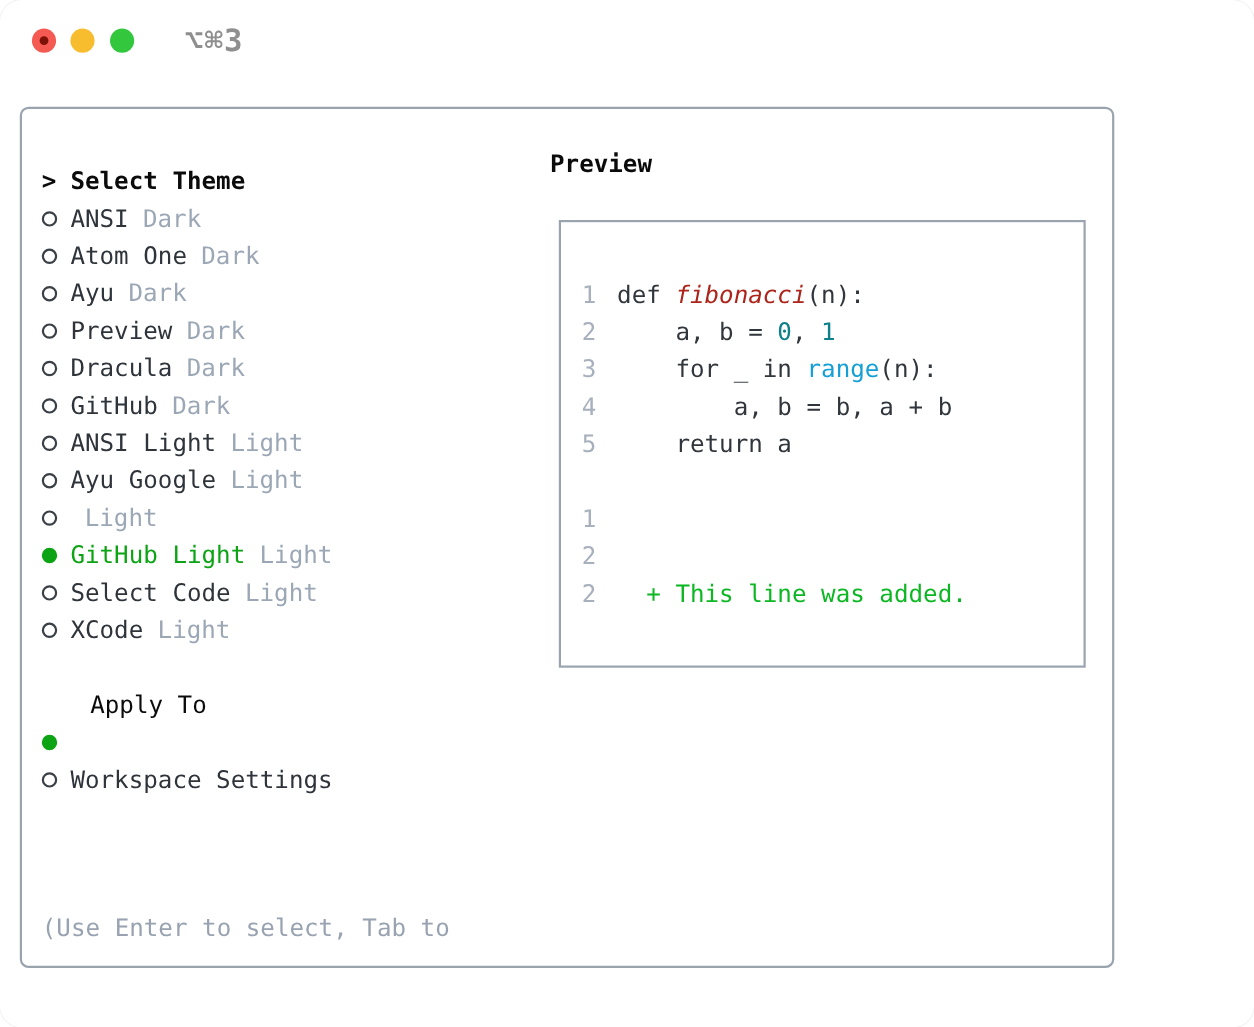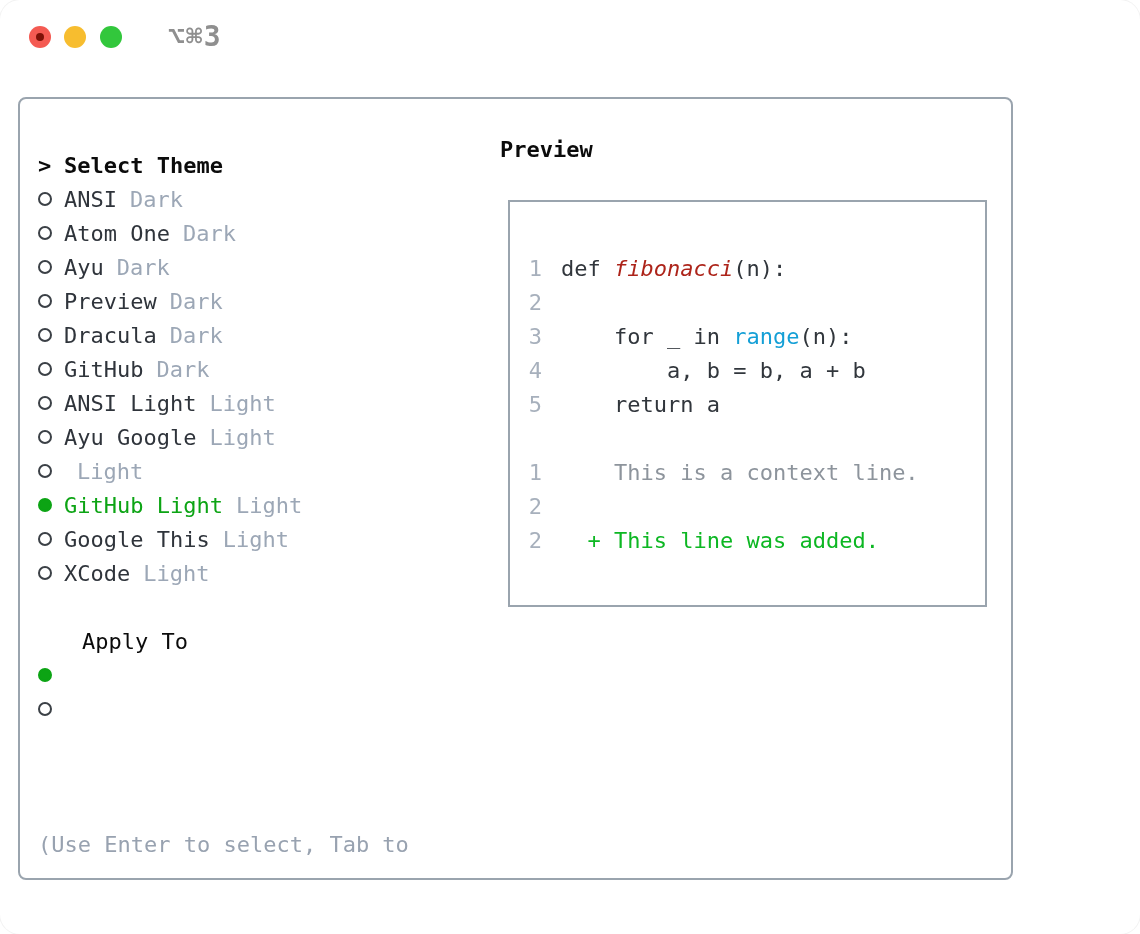--- a/index.html
+++ b/index.html
@@ -166,21 +166,21 @@
   </div>
 
   <div class="row">
     <span class="radio selected"></span>
     <span class="tname selected">GitHub Light</span>
     <span class="tvariant">Light</span>
   </div>
 
   <div class="row">
     <span class="radio"></span>
-    <span class="tname">Google This</span>
+    <span class="tname">Select Code</span>
     <span class="tvariant">Light</span>
   </div>
 
   <div class="row">
     <span class="radio"></span>
     <span class="tname">XCode</span>
     <span class="tvariant">Light</span>
   </div>
 </div>
     <div class="spacer"></div>
@@ -188,40 +188,42 @@
       <span class="apply-title">Apply To</span>
     </div>
     <div id="apply-list">
   <div class="row">
     <span class="radio selected"></span>
     
   </div>
 
   <div class="row">
     <span class="radio"></span>
+    <span class="tname">Workspace Settings</span>
     
   </div>
 </div>
     <div class="spacer"></div>
     <div class="footer-hint">
       <div>(Use Enter to select, Tab to</div>
       <div>change focus)</div>
     </div>
   </div>
 
   <div class="preview-title">Preview</div>
   <div class="preview-box">
     <div id="code-lines">
   <div class="pline">
     <span class="ln">1</span>
     <span class="codeseg"><span class="seg-plain">def </span><span class="seg-function">fibonacci</span><span class="seg-plain">(n):</span></span>
   </div>
 
   <div class="pline">
     <span class="ln">2</span>
+    <span class="codeseg"><span class="seg-plain">    a, b = </span><span class="seg-number">0</span><span class="seg-plain">, </span><span class="seg-number">1</span></span>
   </div>
 
   <div class="pline">
     <span class="ln">3</span>
     <span class="codeseg"><span class="seg-plain">    for _ in </span><span class="seg-builtin">range</span><span class="seg-plain">(n):</span></span>
   </div>
 
   <div class="pline">
     <span class="ln">4</span>
     <span class="codeseg"><span class="seg-plain">        a, b = b, a + b</span></span>
@@ -232,21 +234,20 @@
     <span class="codeseg"><span class="seg-plain">    return a</span></span>
   </div>
 
   <div class="pline">
     <span class="ln"></span>
     <span class="codeseg"></span>
   </div>
 
   <div class="pline">
     <span class="ln">1</span>
-    <span class="codeseg"><span class="seg-context">    This is a context line.</span></span>
   </div>
 
   <div class="pline">
     <span class="ln">2</span>
   </div>
 
   <div class="pline">
     <span class="ln">2</span>
     <span class="codeseg"><span class="seg-added">  + This line was added.</span></span>
   </div>

